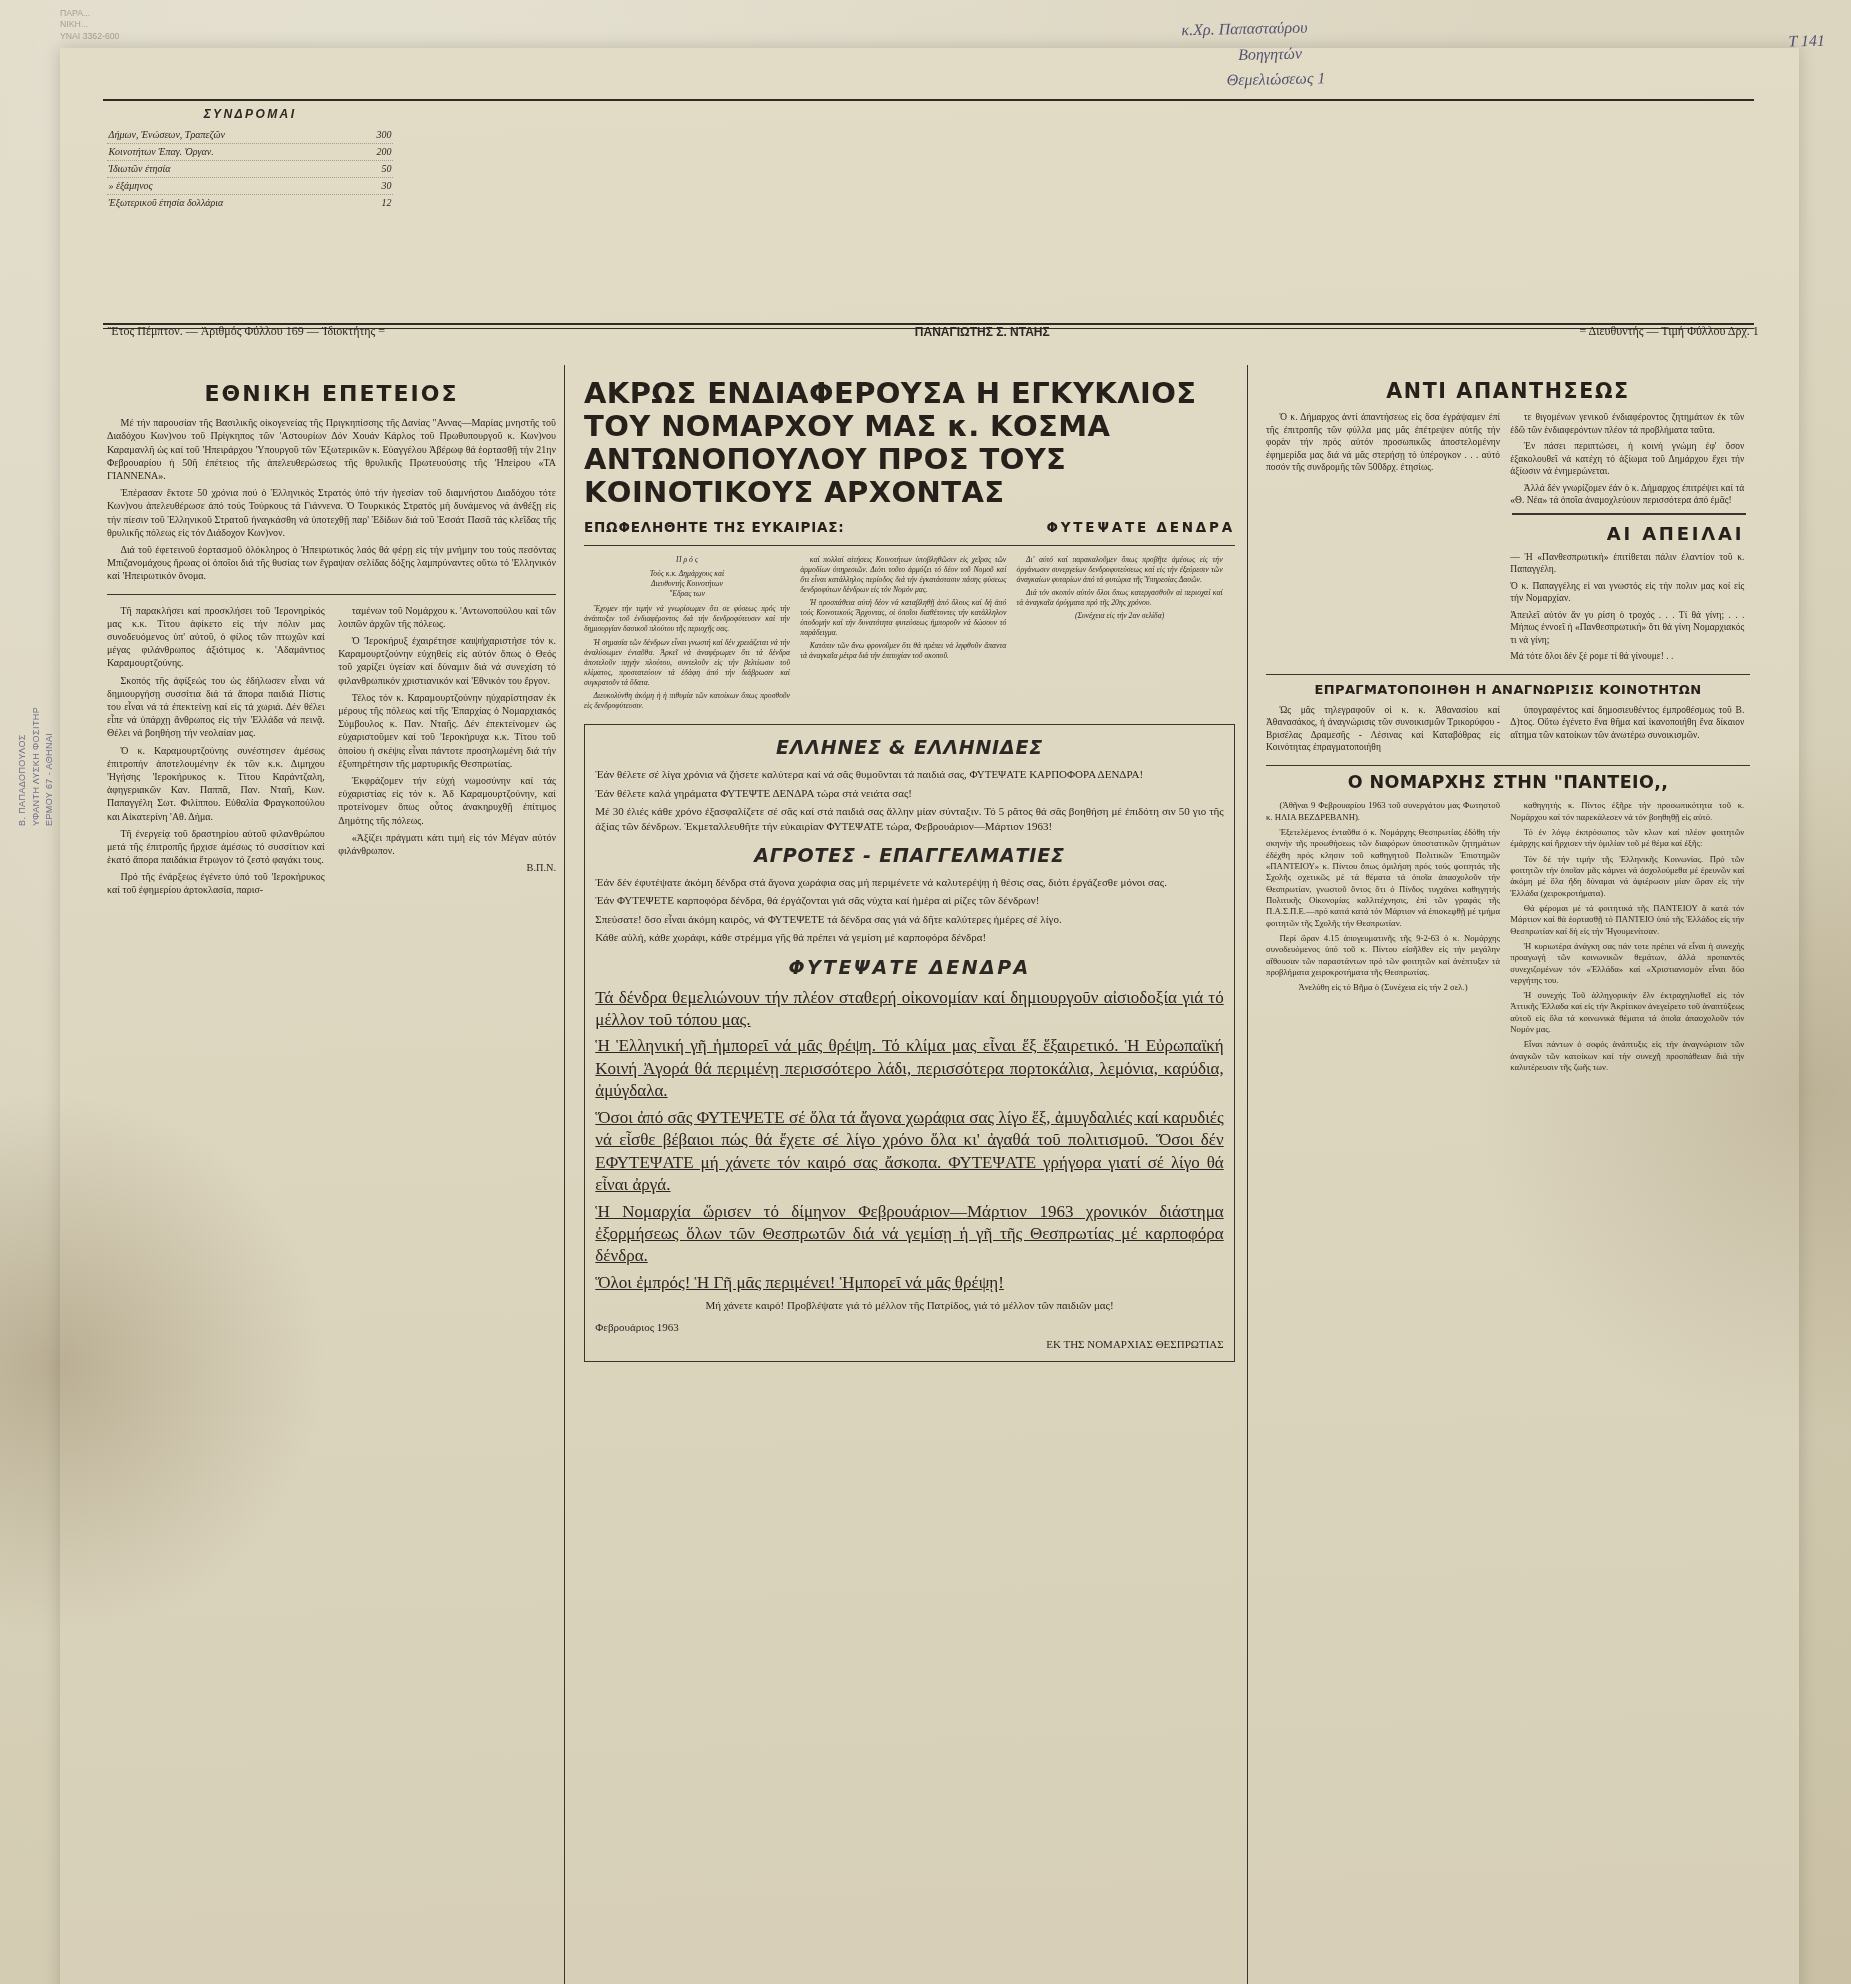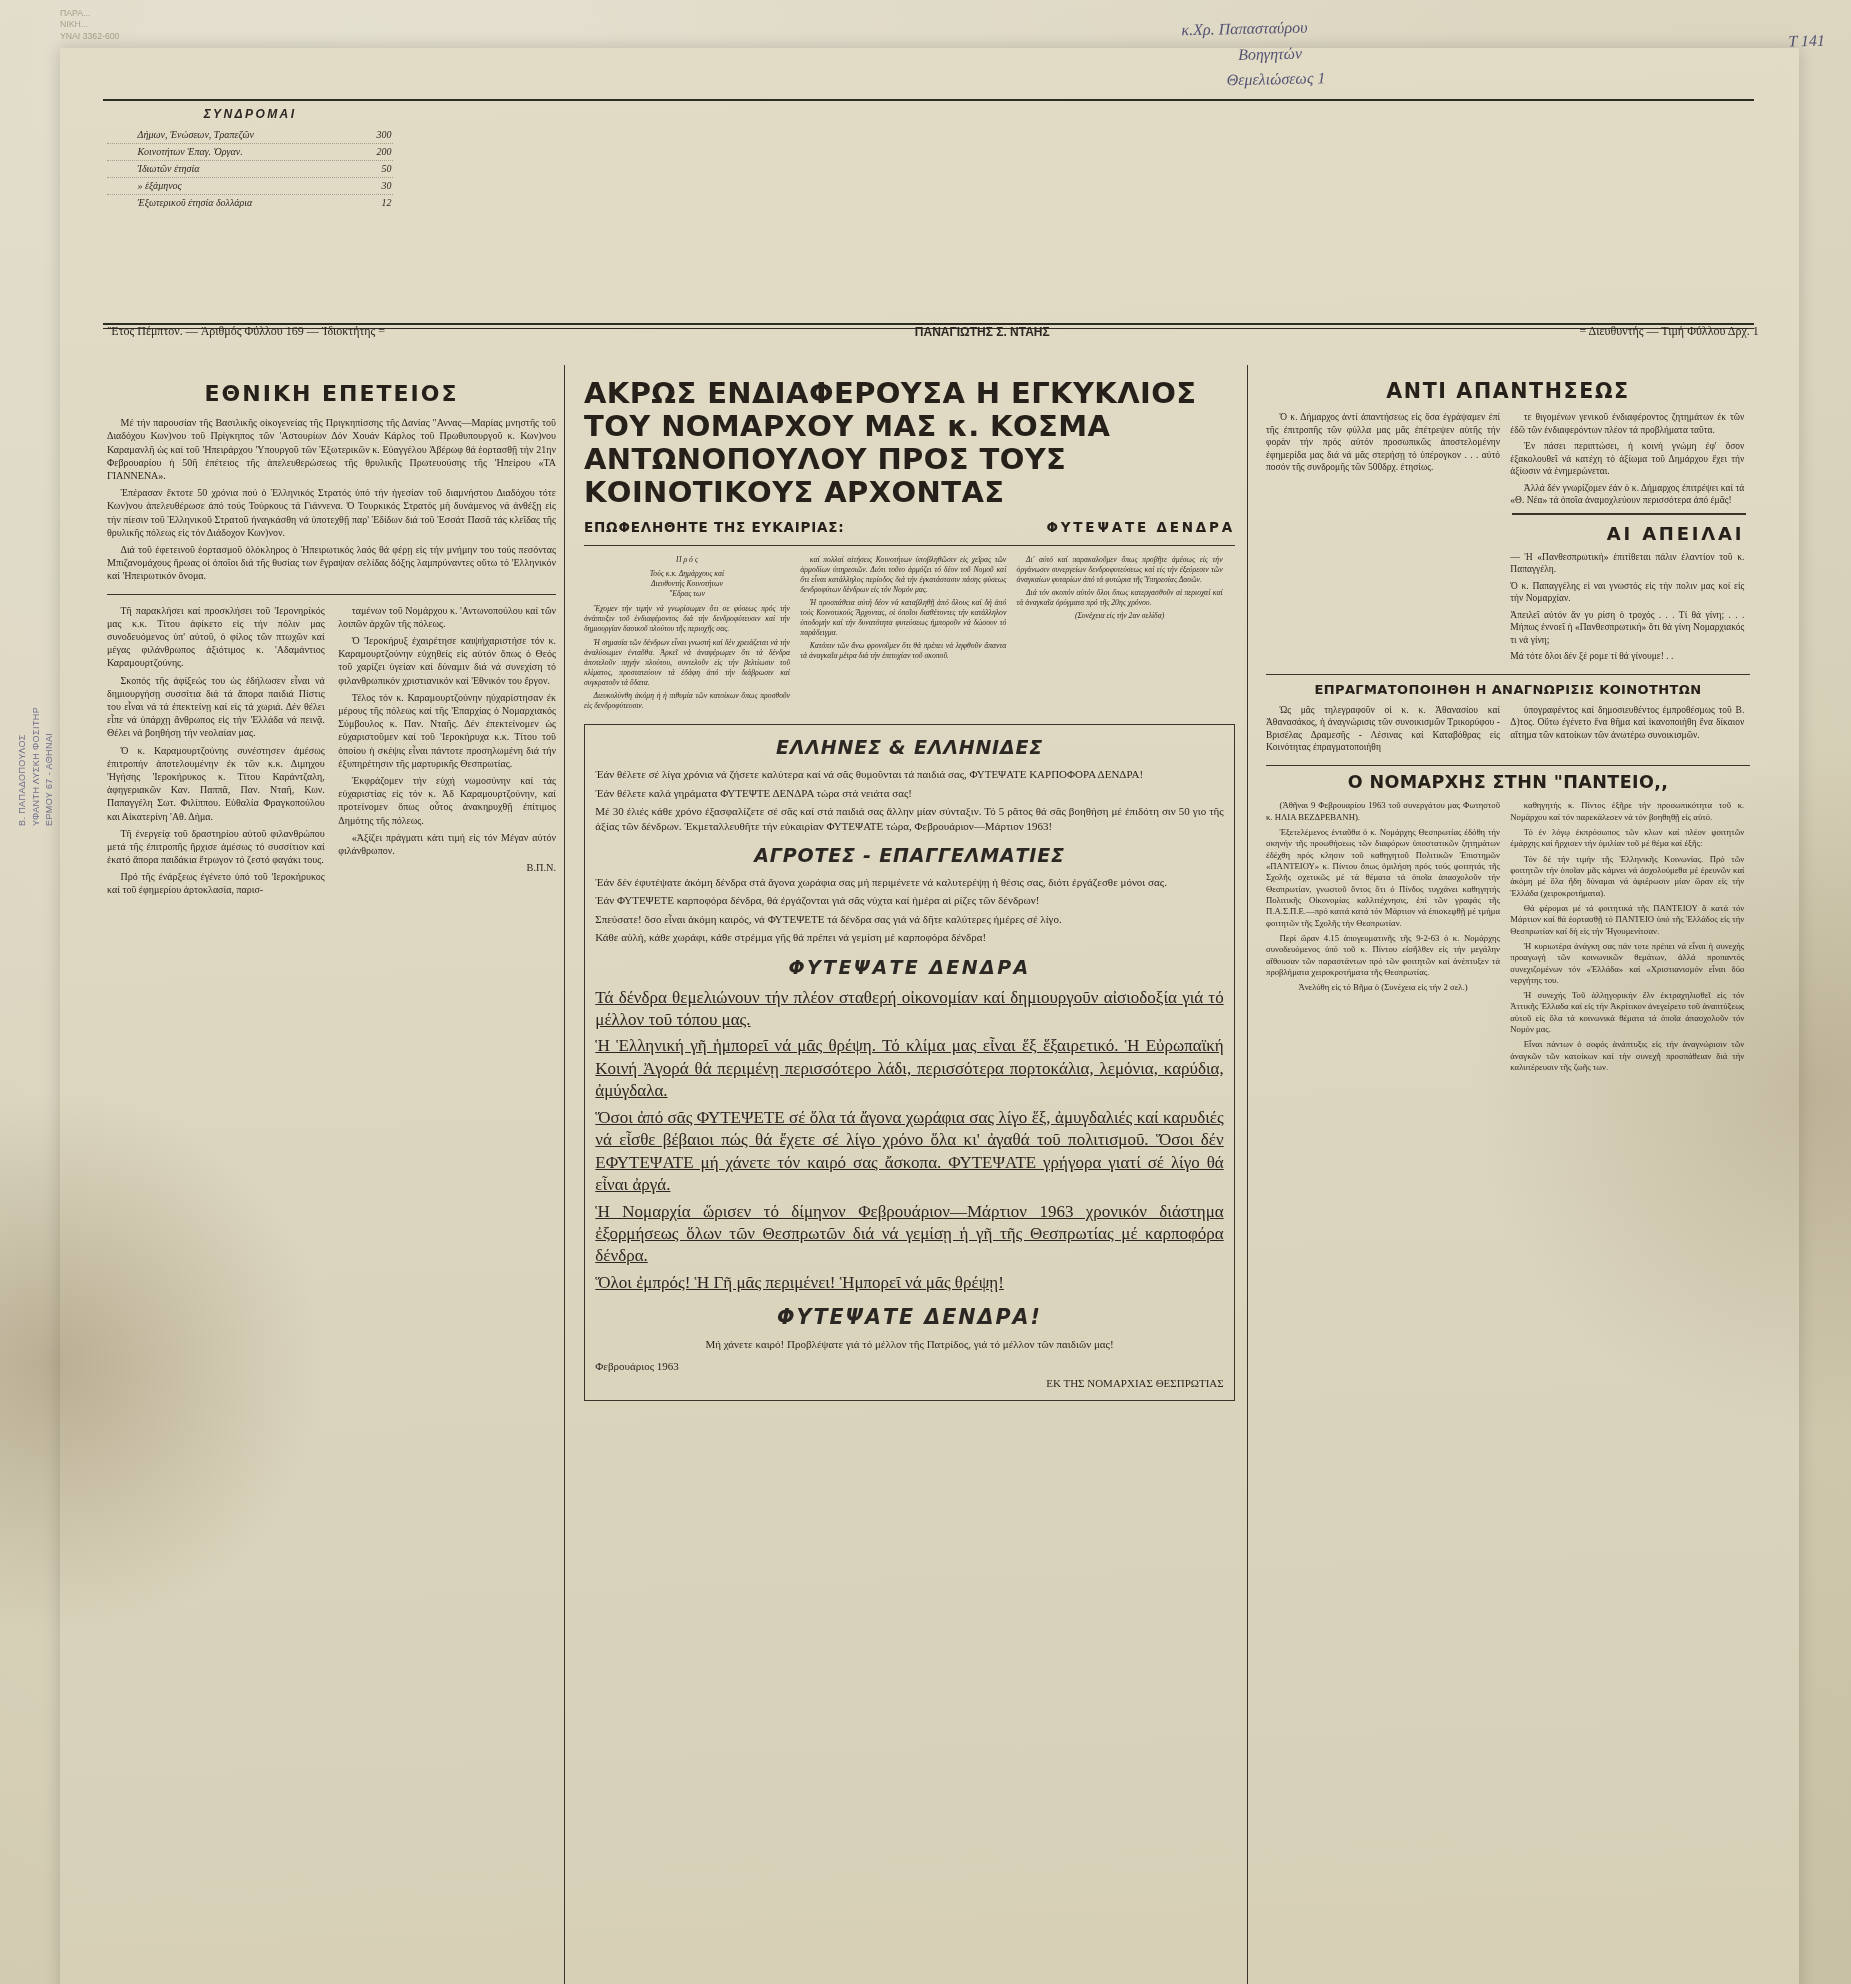--- a/index.html
+++ b/index.html
@@ -47,21 +47,21 @@
     position:absolute;left:4px;top:5.6px;width:286px;
   }
   .mh-left .ttl{
     font-family:"Liberation Sans",sans-serif;
     font-size:12px;letter-spacing:2.4px;font-weight:700;text-align:center;margin-bottom:6.4px;
   }
   .sub-row{
     display:flex;justify-content:space-between;font-size:10px;line-height:1.45;
     border-bottom:0.4px dotted rgba(50,45,35,0.35);padding:0.8px 1.6px;
   }
-  .sub-row .nm{white-space:nowrap;margin-left:29px;}
+  .sub-row .nm{white-space:nowrap;}
   .sub-row .vl{font-variant-numeric:tabular-nums;}
   .mh-center{
     position:absolute;left:294px;top:0px;width:1048px;text-align:center;
   }
   .mh-title{
     font-family:"DejaVu Sans",sans-serif;
     font-weight:700;
     font-size:67px;
     letter-spacing:1.6px;
     color:#262019;
@@ -287,21 +287,20 @@
 
     <div class="script" style="font-size:19px;text-align:center;margin:11px 0 8.7px 0;letter-spacing:2.4px;">ΦΥΤΕΨΑΤΕ ΔΕΝΔΡΑ</div>
     <div class="body" style="font-size:17px;text-decoration:underline;">
       <p style="text-indent:0;">Τά δένδρα θεμελιώνουν τήν πλέον σταθερή οἰκονομίαν καί δημιουργοῦν αἰσιοδοξία γιά τό μέλλον τοῦ τόπου μας.</p>
       <p style="text-indent:0;">Ἡ Ἑλληνική γῆ ἡμπορεῖ νά μᾶς θρέψη. Τό κλίμα μας εἶναι ἕξ ἕξαιρετικό. Ἡ Εὐρωπαϊκή Κοινή Ἀγορά θά περιμένῃ περισσότερο λάδι, περισσότερα πορτοκάλια, λεμόνια, καρύδια, ἀμύγδαλα.</p>
       <p style="text-indent:0;">Ὅσοι ἀπό σᾶς ΦΥΤΕΨΕΤΕ σέ ὅλα τά ἄγονα χωράφια σας λίγο ἕξ, ἀμυγδαλιές καί καρυδιές νά εἶσθε βέβαιοι πώς θά ἔχετε σέ λίγο χρόνο ὅλα κι' ἀγαθά τοῦ πολιτισμοῦ. Ὅσοι δέν ΕΦΥΤΕΨΑΤΕ μή χάνετε τόν καιρό σας ἄσκοπα. ΦΥΤΕΨΑΤΕ γρήγορα γιατί σέ λίγο θά εἶναι ἀργά.</p>
       <p style="text-indent:0;">Ἡ Νομαρχία ὥρισεν τό δίμηνον Φεβρουάριον—Μάρτιον 1963 χρονικόν διάστημα ἐξορμήσεως ὅλων τῶν Θεσπρωτῶν διά νά γεμίσῃ ἡ γῆ τῆς Θεσπρωτίας μέ καρποφόρα δένδρα.</p>
       <p style="text-indent:0;">Ὅλοι ἐμπρός! Ἡ Γῆ μᾶς περιμένει! Ἡμπορεῖ νά μᾶς θρέψῃ!</p>
     </div>
 
-    <div class="script" style="font-size:20.6px;text-align:center;margin:10.3px 0 8.7px 0;letter-spacing:2px;">ΦΥΤΕΨΑΤΕ ΔΕΝΔΡΑ!</div>
     <div class="body" style="font-size:11px;">
       <p style="text-indent:0;text-align:center;">Μή χάνετε καιρό! Προβλέψατε γιά τό μέλλον τῆς Πατρίδος, γιά τό μέλλον τῶν παιδιῶν μας!</p>
     </div>
     <div style="font-size:11px;margin-top:8px;">Φεβρουάριος 1963</div>
     <div style="font-size:11px;text-align:right;margin-top:5.6px;">ΕΚ ΤΗΣ ΝΟΜΑΡΧΙΑΣ ΘΕΣΠΡΩΤΙΑΣ</div>
   </div>
 </div>
 
 <div class="col" style="left:1266px;top:373px;width:484px;">
 

